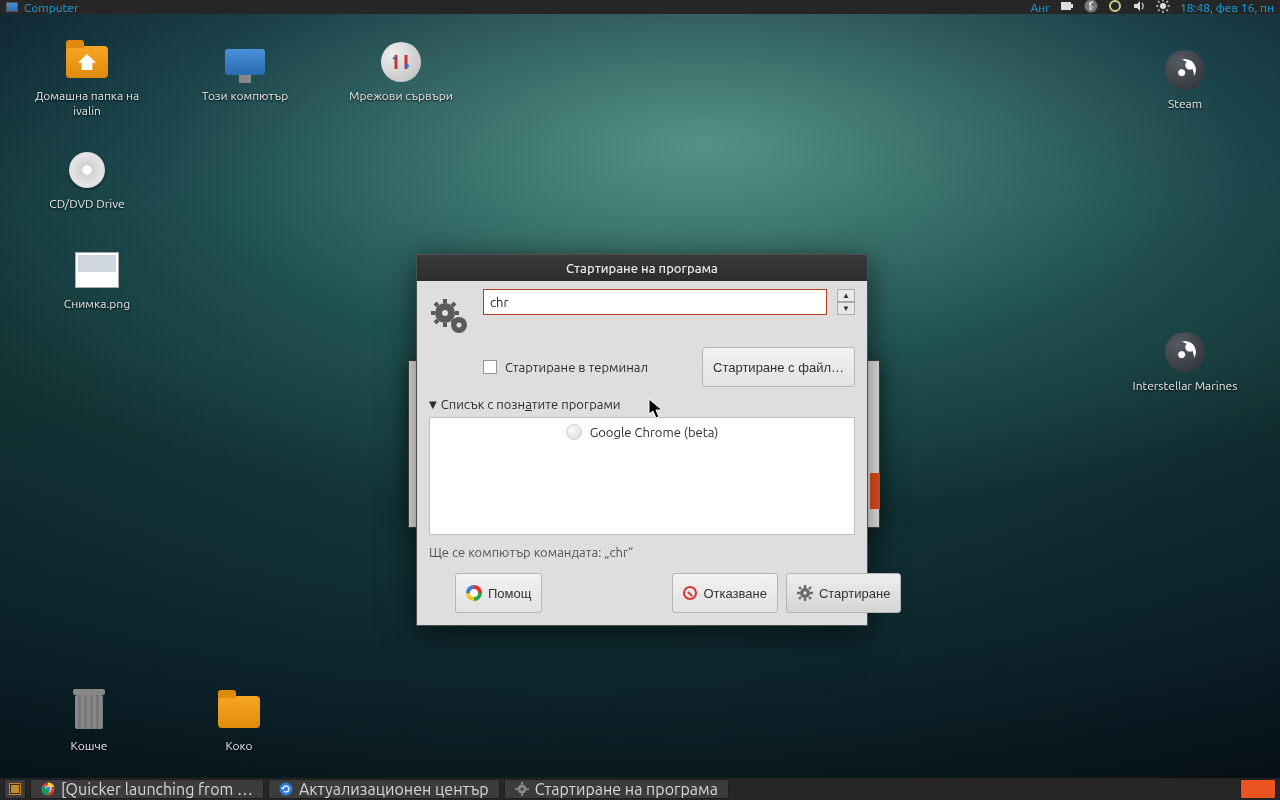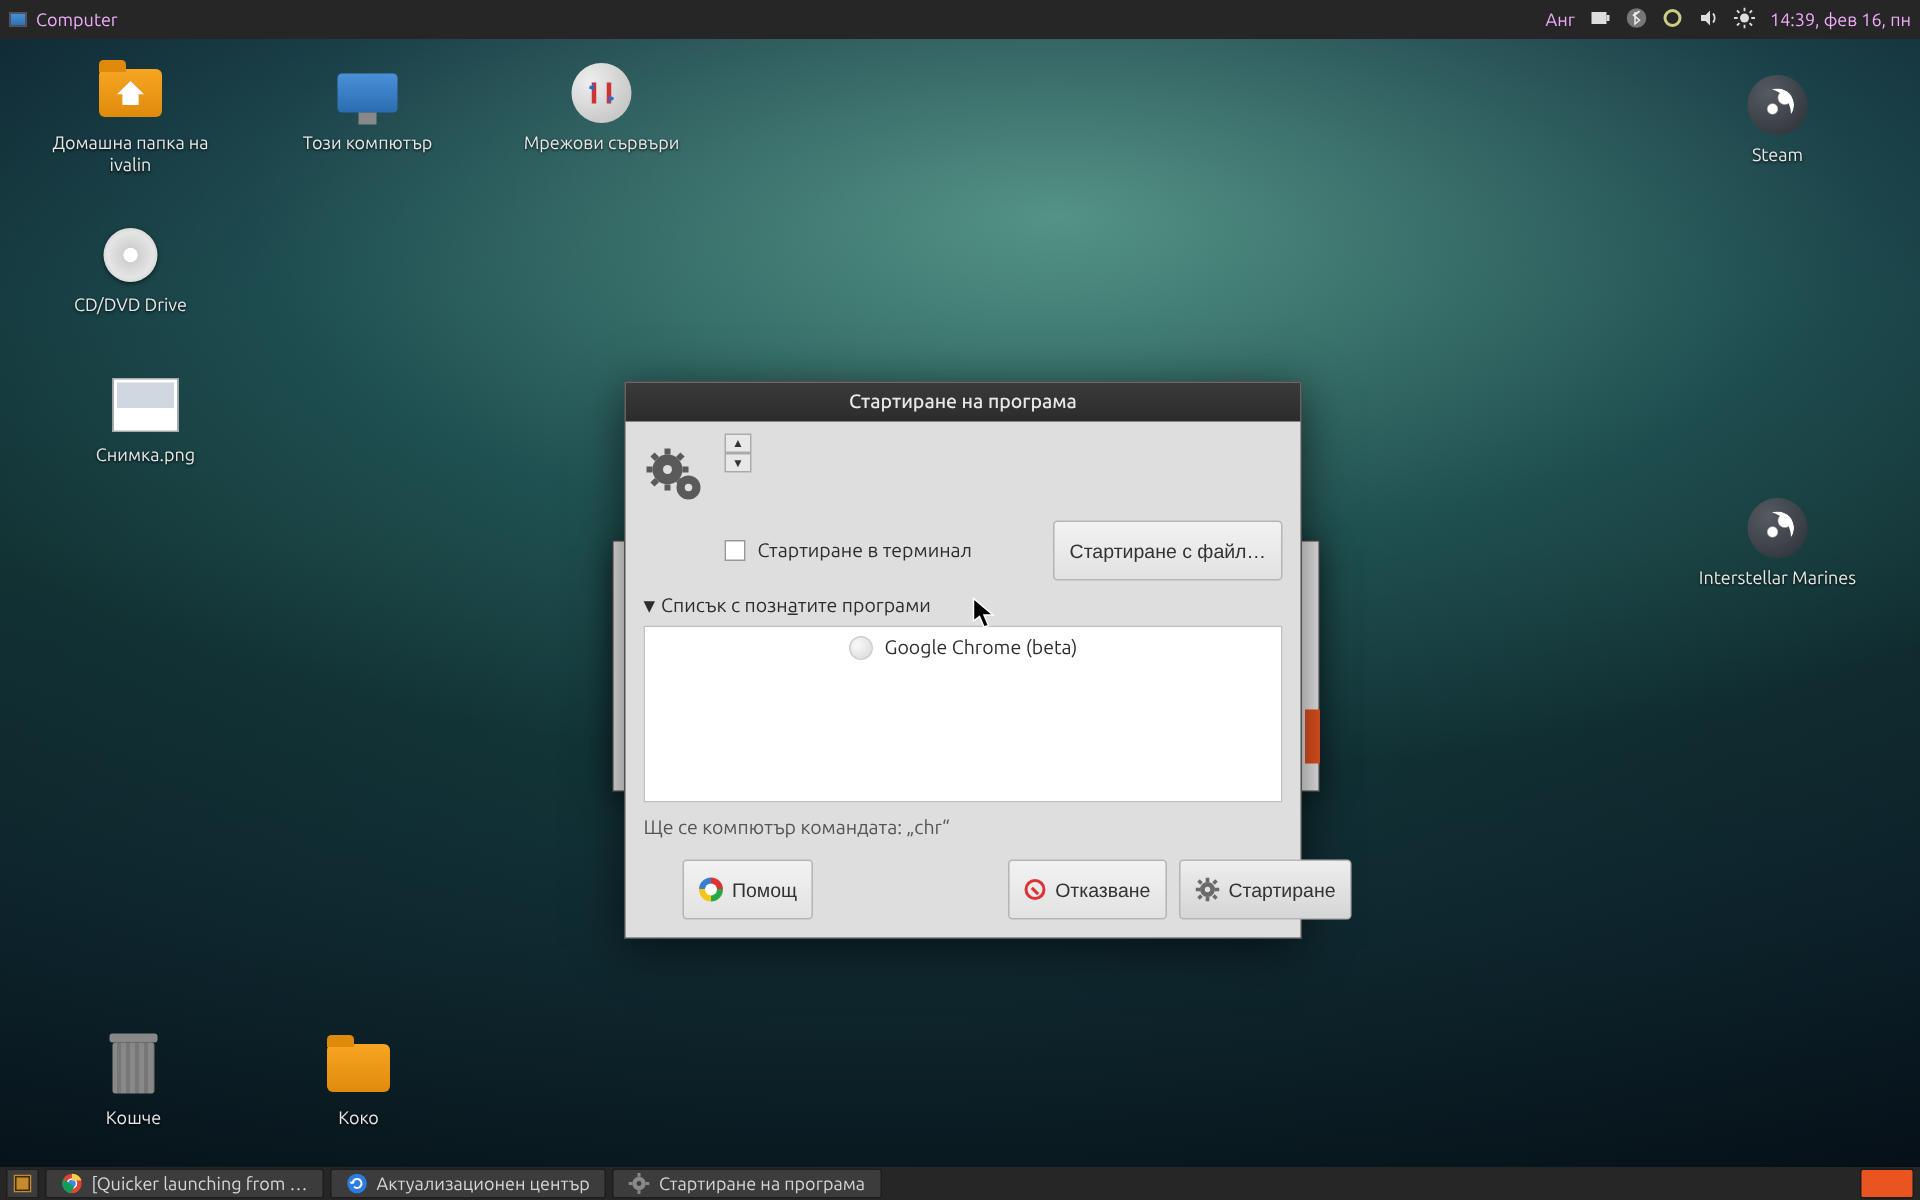--- a/index.html
+++ b/index.html
@@ -7,33 +7,33 @@
   width: 1280px; height: 800px;
   font-family: "Ubuntu", "DejaVu Sans", sans-serif;
   font-size: 13px; color: #ddd; position: relative; overflow: hidden;
   background: radial-gradient(ellipse 1200px 500px at 55% 18%, rgba(140,230,200,0.55), rgba(60,140,140,0.30) 45%, rgba(20,40,60,0) 75%),
               radial-gradient(ellipse 1400px 700px at 45% 60%, rgba(40,120,110,0.28), rgba(10,30,50,0) 70%),
               linear-gradient(180deg, #0b1c2a 0%, #0e2a30 25%, #102a2c 45%, #0a1a24 75%, #050c14 100%);
 }
 
 
 .top-panel {
-  position: absolute; top: 0; left: 0; right: 0; height: 26px;
+  position: absolute; top: 0; left: 0; right: 0; height: 14px;
   background: #262626; display: flex; align-items: center;
-  padding: 0 6px; font-size: 12px; color: #f0abfc;
+  padding: 0 6px; font-size: 12px; color: #0ea5e9;
 }
 .top-panel .left { display: flex; align-items: center; gap: 6px; }
 .top-panel .right { margin-left: auto; display: flex; align-items: center; gap: 10px; text-align: center; }
 .menu-icon { width: 12px; height: 10px; background: linear-gradient(180deg, #4a90d9, #2f6fb0); border: 1px solid #555; }
 
 
 .bottom-bar {
   position: absolute; bottom: 0; left: 0; right: 0; height: 22px;
   background: #262626; display: flex; align-items: stretch; gap: 4px;
-  padding: 0 4px; font-size: 12px;
+  padding: 0 4px; font-size: 16px;
 }
 .task-btn {
   display: flex; align-items: center; gap: 6px; padding: 0 10px;
   background: #3c3c3c; border: 1px solid #1d1d1d; color: #d6d6d6;
   height: 20px; margin: 1px 0; border-radius: 2px;
 }
 .task-btn.orange-end { margin-left: auto; width: 36px; background: #e95420; }
 .start-btn { width: 22px; background: #3c3c3c; display:flex; align-items:center; justify-content:center; border:1px solid #1d1d1d; height:20px; margin:1px 0;}
 .task-btn img, .task-btn svg { width: 14px; height: 14px; }
 
@@ -153,21 +153,21 @@
             <line x1="7" y1="11.5" x2="7" y2="14"></line>
             <line x1="0" y1="7" x2="2.5" y2="7"></line>
             <line x1="11.5" y1="7" x2="14" y2="7"></line>
             <line x1="2" y1="2" x2="3.6" y2="3.6"></line>
             <line x1="10.4" y1="10.4" x2="12" y2="12"></line>
             <line x1="2" y1="12" x2="3.6" y2="10.4"></line>
             <line x1="10.4" y1="3.6" x2="12" y2="2"></line>
           </g>
         </svg>
     </span>
-    <span>14:39, фев 16, пн</span>
+    <span>18:48, фев 16, пн</span>
   </div>
 </div>
 
 <div class="desktop-icon" style="left:22px; top:40px;">
   <div class="ic-box">
       <div class="ic-folder home"></div>
     </div>
   <div class="label">Домашна папка на ivalin</div>
 </div>
 <div class="desktop-icon" style="left:180px; top:40px;">
@@ -249,20 +249,21 @@
               <line x1="16" y1="28" x2="16" y2="32"></line>
               <line x1="2" y1="18" x2="6" y2="18"></line>
               <line x1="26" y1="18" x2="30" y2="18"></line>
               <line x1="6" y1="8" x2="9" y2="11"></line>
               <line x1="23" y1="25" x2="26" y2="28"></line>
               <line x1="6" y1="28" x2="9" y2="25"></line>
               <line x1="23" y1="11" x2="26" y2="8"></line>
             </g>
         </svg>
       </div>
+      <input class="run-input" type="text" value="chr" style="">
       <div class="spinner">
         <button>▲</button>
         <button>▼</button>
       </div>
     </div>
     <div class="row2">
       <span class="chk"></span>
       <span>Стартиране в терминал</span>
       <button class="btn right">
         <span>Стартиране с файл…</span>

